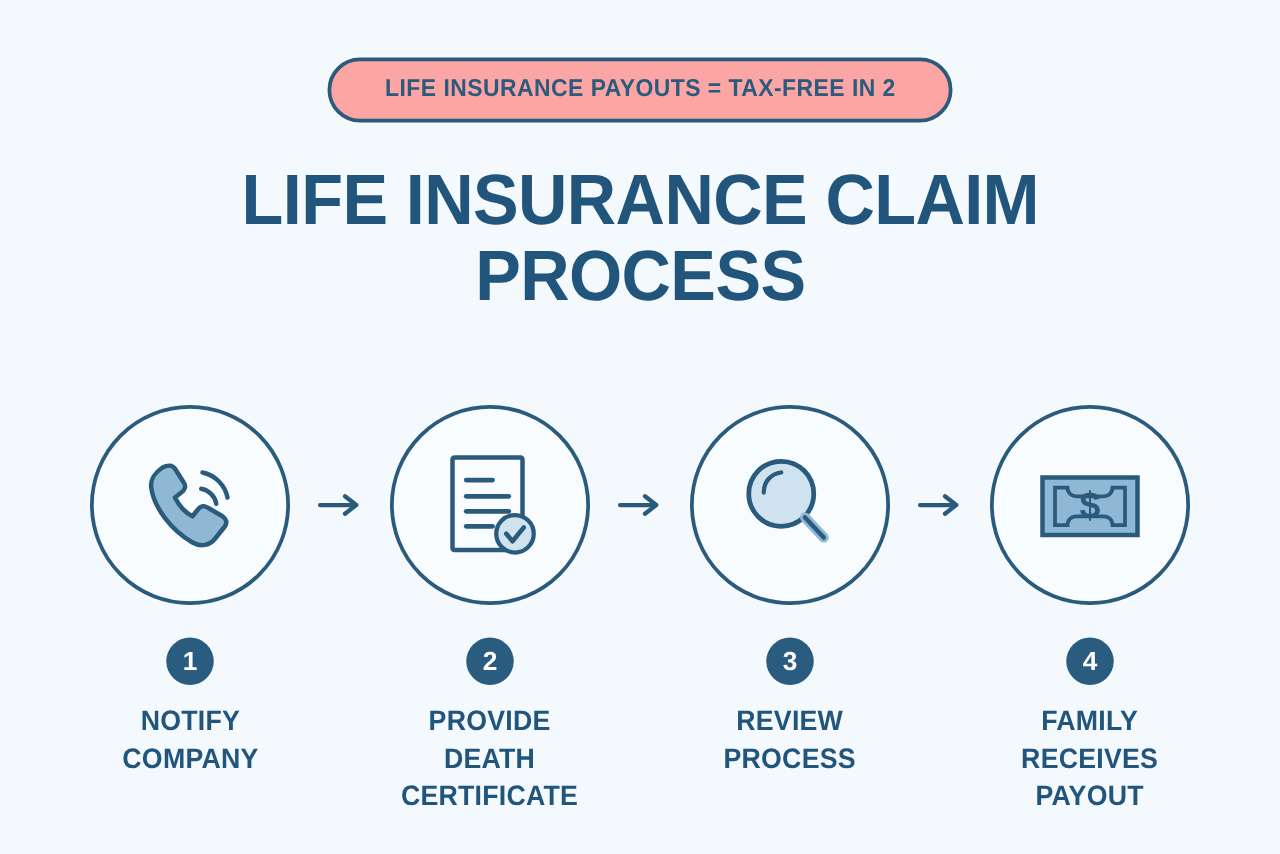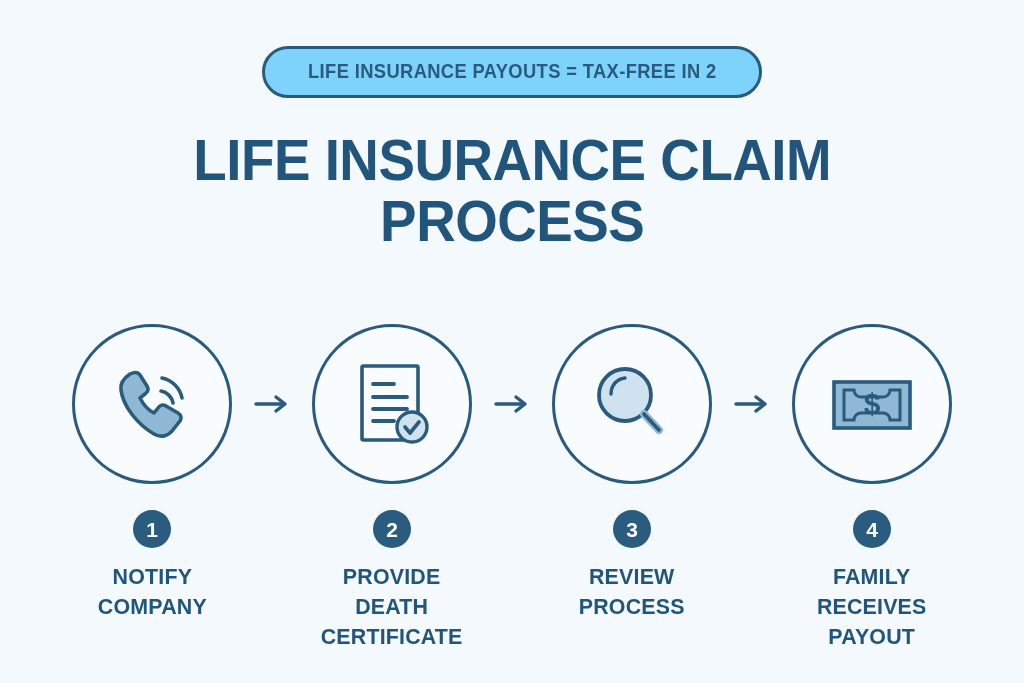--- a/index.html
+++ b/index.html
@@ -22,21 +22,21 @@
     flex-direction: column;
     align-items: center;
   }
 
   
   .badge {
     margin-top: 46px;
     border: 3px solid #2a5a7c;
     border-radius: 32px;
     padding: 11px 30px 12px 30px;
-    background: #7dd3fc;
+    background: #fca5a5;
     display: flex;
     align-items: center;
     justify-content: center;
   }
   .badge-text {
     font-size: 19.5px;
     font-weight: bold;
     letter-spacing: 0.4px;
     color: #2a5a7c;
     white-space: nowrap;

